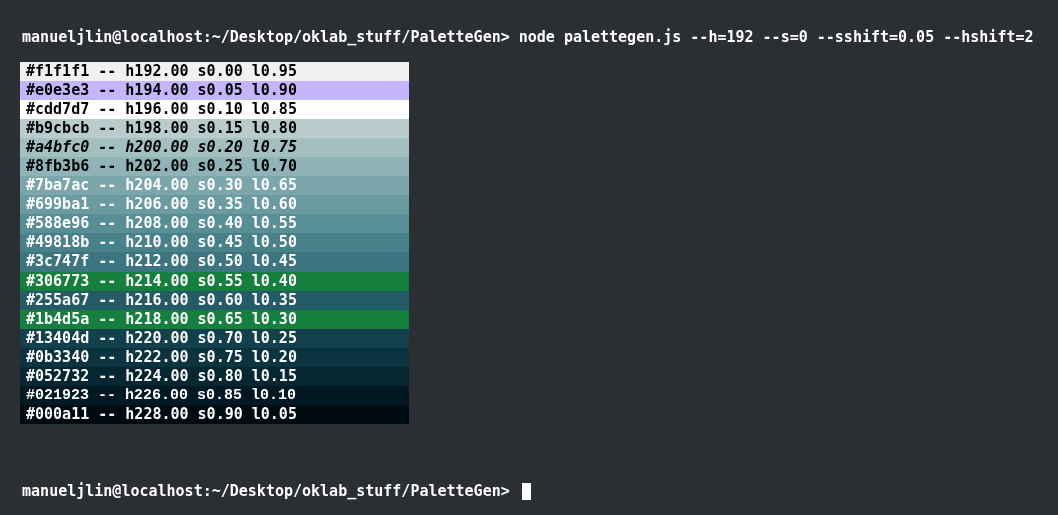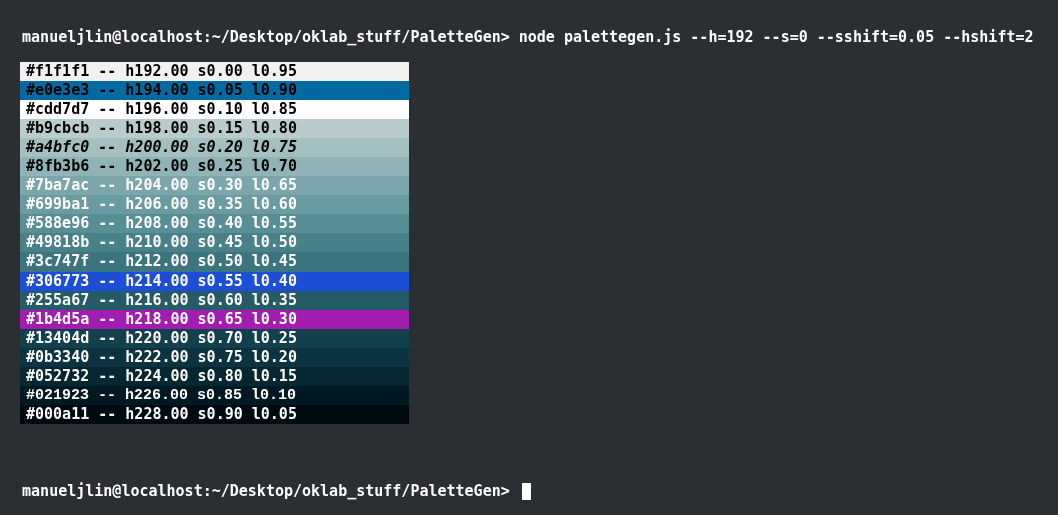--- a/index.html
+++ b/index.html
@@ -45,33 +45,33 @@
   </style>
 </head>
 <body>
 
 <div class="prompt-line">
   <span>manueljlin@localhost:~/Desktop/oklab_stuff/PaletteGen&gt; node palettegen.js --h=192 --s=0 --sshift=0.05 --hshift=2</span>
 </div>
 
 <div class="output" id="palette-output">
     <div class="swatch-row" style="background: rgb(241, 241, 241); color: rgb(0, 0, 0);"><span>#f1f1f1</span> -- <span>h192.00</span> <span>s0.00</span> <span>l0.95</span></div>
-    <div class="swatch-row" style="background: #0369a1; color: rgb(0, 0, 0);"><span>#e0e3e3</span> -- <span>h194.00</span> <span>s0.05</span> <span>l0.90</span></div>
+    <div class="swatch-row" style="background: #c4b5fd; color: rgb(0, 0, 0);"><span>#e0e3e3</span> -- <span>h194.00</span> <span>s0.05</span> <span>l0.90</span></div>
     <div class="swatch-row" style="background: #ffffff; color: rgb(0, 0, 0);"><span>#cdd7d7</span> -- <span>h196.00</span> <span>s0.10</span> <span>l0.85</span></div>
     <div class="swatch-row" style="background: rgb(185, 203, 203); color: rgb(0, 0, 0);"><span>#b9cbcb</span> -- <span>h198.00</span> <span>s0.15</span> <span>l0.80</span></div>
     <div class="swatch-row" style="background: rgb(164, 191, 192); color: rgb(0, 0, 0); font-style: italic;"><span>#a4bfc0</span> -- <span>h200.00</span> <span>s0.20</span> <span>l0.75</span></div>
     <div class="swatch-row" style="background: rgb(143, 179, 182); color: rgb(0, 0, 0);"><span>#8fb3b6</span> -- <span>h202.00</span> <span>s0.25</span> <span>l0.70</span></div>
     <div class="swatch-row" style="background: rgb(123, 167, 172); color: rgb(255, 255, 255);"><span>#7ba7ac</span> -- <span>h204.00</span> <span>s0.30</span> <span>l0.65</span></div>
     <div class="swatch-row" style="background: rgb(105, 155, 161); color: rgb(255, 255, 255);"><span>#699ba1</span> -- <span>h206.00</span> <span>s0.35</span> <span>l0.60</span></div>
     <div class="swatch-row" style="background: rgb(88, 142, 150); color: rgb(255, 255, 255);"><span>#588e96</span> -- <span>h208.00</span> <span>s0.40</span> <span>l0.55</span></div>
     <div class="swatch-row" style="background: rgb(73, 129, 139); color: rgb(255, 255, 255);"><span>#49818b</span> -- <span>h210.00</span> <span>s0.45</span> <span>l0.50</span></div>
     <div class="swatch-row" style="background: rgb(60, 116, 127); color: rgb(255, 255, 255);"><span>#3c747f</span> -- <span>h212.00</span> <span>s0.50</span> <span>l0.45</span></div>
-    <div class="swatch-row" style="background: #1d4ed8; color: rgb(255, 255, 255);"><span>#306773</span> -- <span>h214.00</span> <span>s0.55</span> <span>l0.40</span></div>
+    <div class="swatch-row" style="background: #15803d; color: rgb(255, 255, 255);"><span>#306773</span> -- <span>h214.00</span> <span>s0.55</span> <span>l0.40</span></div>
     <div class="swatch-row" style="background: rgb(37, 90, 103); color: rgb(255, 255, 255);"><span>#255a67</span> -- <span>h216.00</span> <span>s0.60</span> <span>l0.35</span></div>
-    <div class="swatch-row" style="background: #a21caf; color: rgb(255, 255, 255);"><span>#1b4d5a</span> -- <span>h218.00</span> <span>s0.65</span> <span>l0.30</span></div>
+    <div class="swatch-row" style="background: #15803d; color: rgb(255, 255, 255);"><span>#1b4d5a</span> -- <span>h218.00</span> <span>s0.65</span> <span>l0.30</span></div>
     <div class="swatch-row" style="background: rgb(19, 64, 77); color: rgb(255, 255, 255);"><span>#13404d</span> -- <span>h220.00</span> <span>s0.70</span> <span>l0.25</span></div>
     <div class="swatch-row" style="background: rgb(11, 51, 64); color: rgb(255, 255, 255);"><span>#0b3340</span> -- <span>h222.00</span> <span>s0.75</span> <span>l0.20</span></div>
     <div class="swatch-row" style="background: rgb(5, 39, 50); color: rgb(255, 255, 255);"><span>#052732</span> -- <span>h224.00</span> <span>s0.80</span> <span>l0.15</span></div>
     <div class="swatch-row" style="background: rgb(2, 25, 35); color: rgb(255, 255, 255); font-family: Liberation Mono, monospace;"><span>#021923</span> -- <span>h226.00</span> <span>s0.85</span> <span>l0.10</span></div>
     <div class="swatch-row" style="background: rgb(0, 10, 17); color: rgb(255, 255, 255);"><span>#000a11</span> -- <span>h228.00</span> <span>s0.90</span> <span>l0.05</span></div>
   </div>
 
 <div class="spacer"></div>
 
 <div class="prompt-line">

